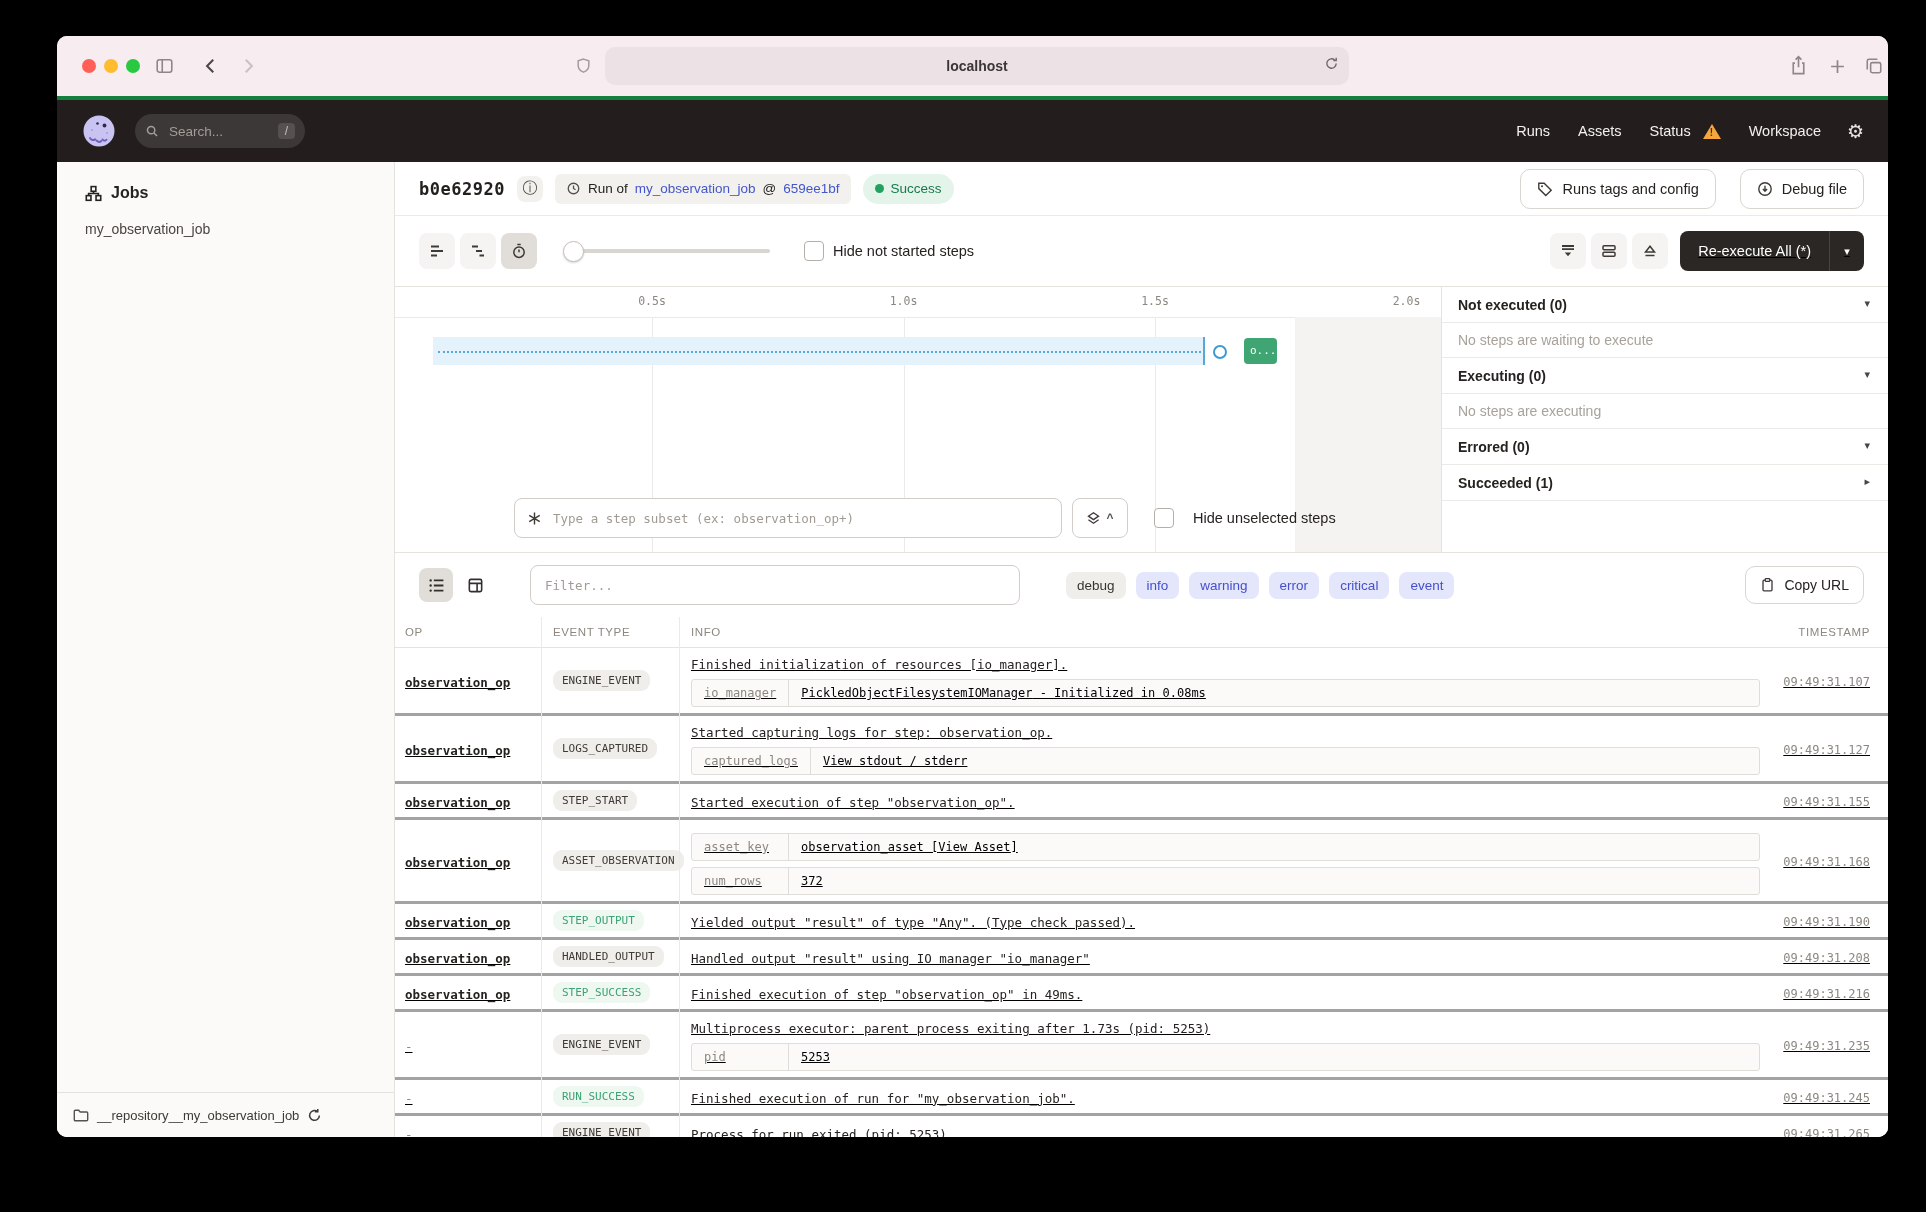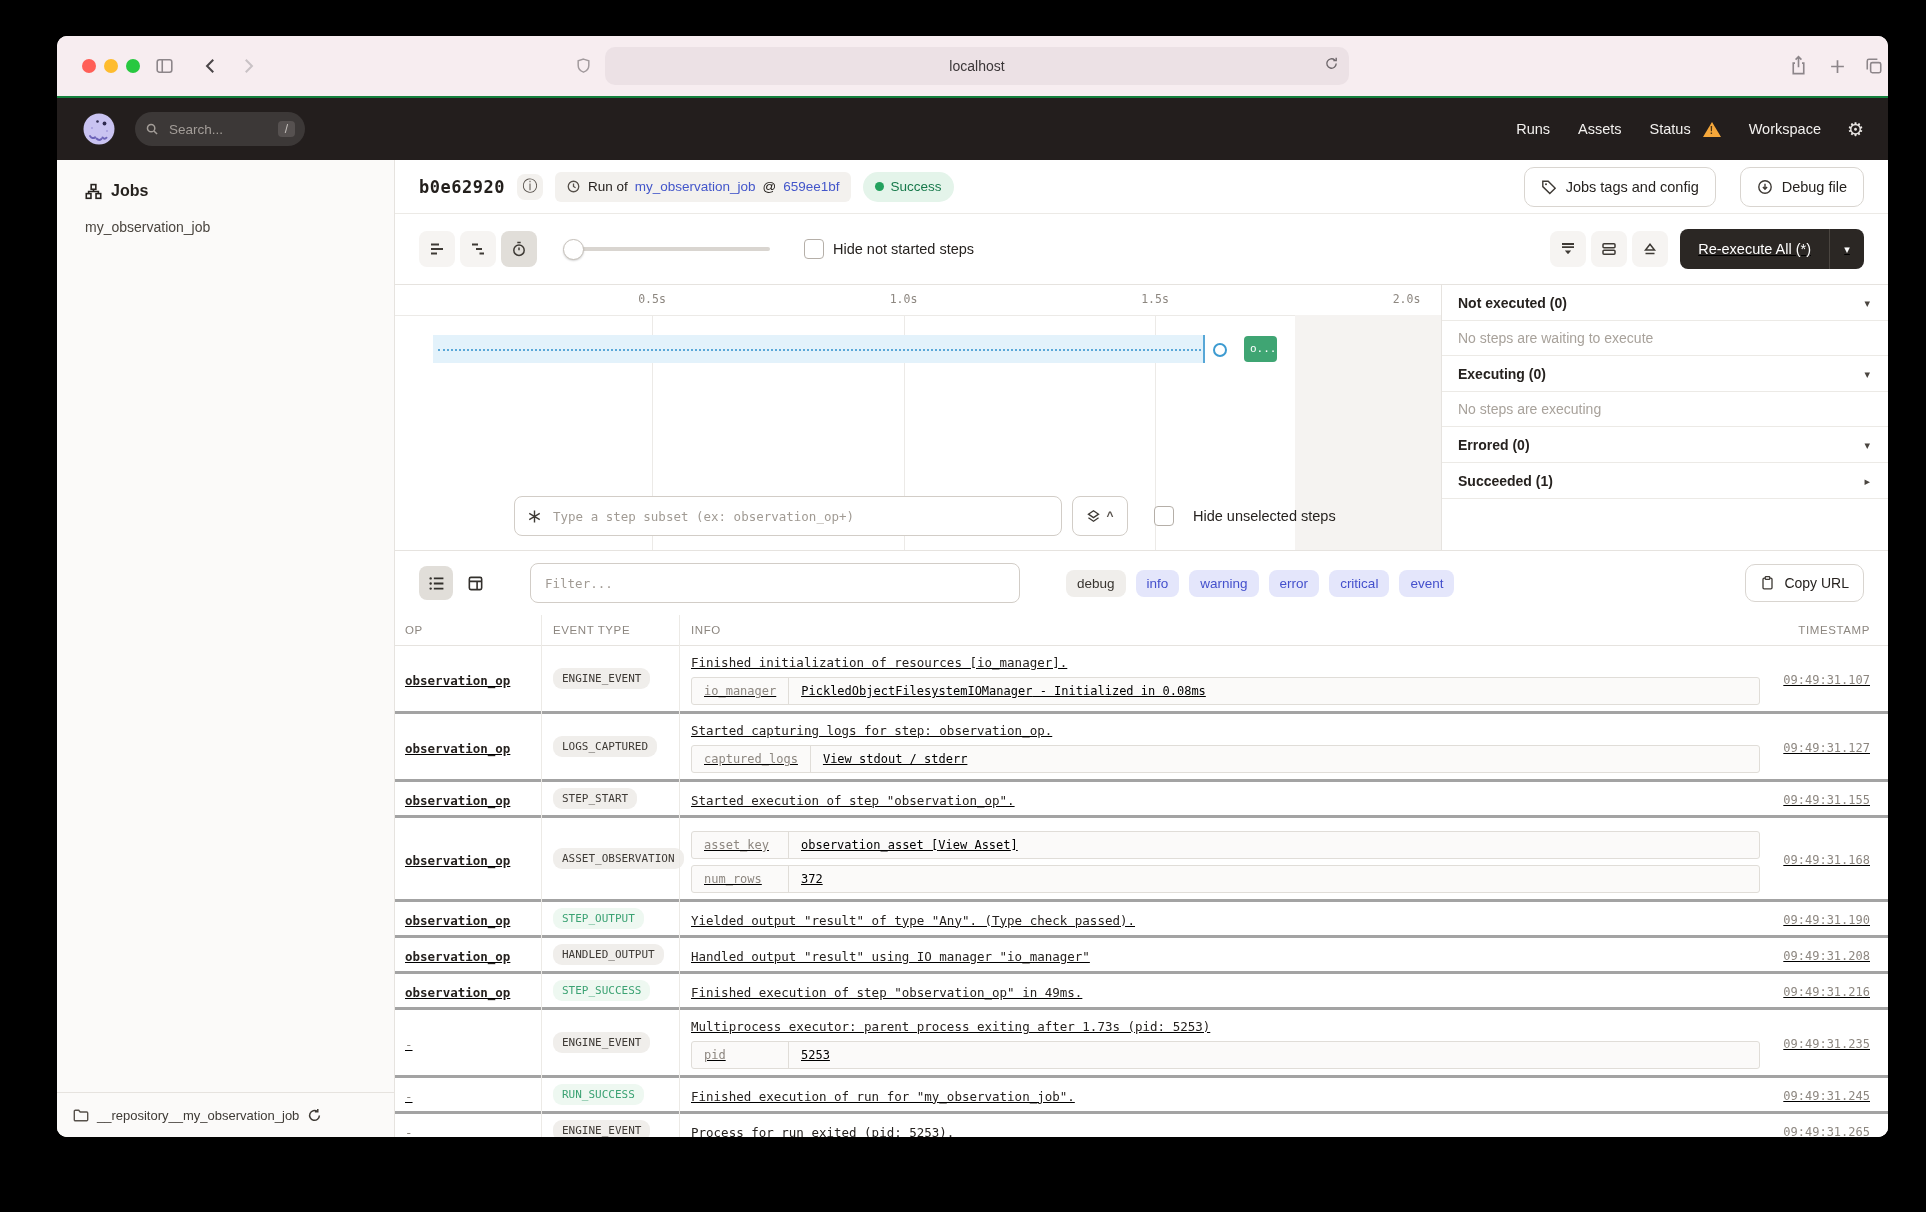--- a/index.html
+++ b/index.html
@@ -1,21 +1,21 @@
 <!DOCTYPE html>
 <html><head>
 <meta charset="utf-8">
 <style>
   html,body{margin:0;padding:0;width:1926px;height:1212px;background:#000;overflow:hidden;
     font-family:"Liberation Sans","DejaVu Sans",sans-serif;-webkit-font-smoothing:antialiased;}
   .window{position:absolute;left:57px;top:36px;width:1831px;height:1101px;border-radius:10px;
     overflow:hidden;background:#fff;display:flex;flex-direction:column;}
   svg{display:block}
   
-  .chrome{position:relative;height:60px;background:#f7edf0;border-bottom:2px solid #15803d;flex:none;}
+  .chrome{position:relative;height:60px;background:#f7edf0;border-bottom:4px solid #15803d;flex:none;font-weight:bold;}
   .tl{position:absolute;top:23px;width:14px;height:14px;border-radius:50%;}
   .tl.r{left:25px;background:#ff5f57}.tl.y{left:47px;background:#febc2e}.tl.g{left:69px;background:#28c840}
   .chrome-ic{position:absolute;color:#8d868a;cursor:pointer}
   .url-pill{position:absolute;left:548px;top:11px;width:744px;height:38px;background:#ece1e5;border-radius:10px;
     display:flex;align-items:center;justify-content:center;font-size:14px;color:#3b3638;}
   .url-reload{position:absolute;right:10px;top:9px;color:#6f686c;cursor:pointer}
   
   .app-header{height:62px;background:#231e1d;display:flex;align-items:center;padding:0 24px;flex:none;}
   .search-pill{margin-left:18px;width:150px;height:34px;background:#3c3837;border-radius:17px;display:flex;
     align-items:center;padding:0 10px;gap:8px;cursor:text}
@@ -81,21 +81,21 @@
   .subset-input{width:548px;height:40px;background:#fff;border:1px solid #d2cdc7;border-radius:8px;display:flex;
     align-items:center;gap:9px;padding:0 12px;box-sizing:border-box;}
   .subset-input input{flex:1;border:none;outline:none;background:transparent;
     font:12.5px "DejaVu Sans Mono",monospace;color:#0f766e;}
   .subset-input input::placeholder{color:#a19b94;}
   .layers-btn{width:56px;height:40px;background:#fff;border:1px solid #d2cdc7;border-radius:8px;display:flex;
     align-items:center;justify-content:center;gap:5px;color:#3e3a35;cursor:pointer;box-sizing:border-box;}
   .caret-up{font-size:12px;font-weight:700;color:#57514b;}
   
   .right-panel{width:446px;flex:none;border-left:1px solid #e6e3df;background:#fff;}
-  .rp-head{display:flex;justify-content:space-between;align-items:center;padding:10px 18px 9px 16px;
+  .rp-head{display:flex;justify-content:space-between;align-items:flex-start;padding:10px 18px 9px 16px;
     font-size:14px;font-weight:700;color:#26221f;border-bottom:1px solid #eceae6;cursor:pointer;}
   .rp-caret{font-family:"DejaVu Sans",sans-serif;font-size:11px;color:#4a453f;}
   .rp-body{padding:9px 16px;font-size:14px;color:#a8a29b;border-bottom:1px solid #eceae6;}
   
   .log-toolbar{height:64px;flex:none;display:flex;align-items:center;padding:0 24px;}
   .toggle-btn{width:34px;height:34px;border-radius:8px;display:flex;align-items:center;justify-content:center;
     color:#33302c;cursor:pointer;}
   .toggle-btn.active{background:#e1ded9;}
   .filter-input{margin-left:38px;width:490px;height:40px;border:1px solid #d2cdc7;border-radius:8px;background:#fff;
     padding:0 14px;box-sizing:border-box;outline:none;font:12.5px "DejaVu Sans Mono",monospace;color:#26221f;}
@@ -275,21 +275,21 @@
           <span>Success</span>
         </span>
         <span style="margin-left:auto"></span>
         <button class="btn">
           <span style="color:#3e3a35">
             <svg width="16" height="16" viewBox="0 0 16 16" fill="none" stroke="currentColor" stroke-width="1.4">
                 <path d="M1.8 2.2h5.4l7 7-5.4 5.4-7-7z"></path>
                 <circle cx="5" cy="5.2" r="1" fill="currentColor" stroke="none"></circle>
               </svg>
           </span>
-          <span>Jobs tags and config</span>
+          <span>Runs tags and config</span>
         </button>
         <button class="btn" style="margin-left:12px">
           <span style="color:#3e3a35">
             <svg width="16" height="16" viewBox="0 0 16 16" fill="none" stroke="currentColor" stroke-width="1.4">
                 <circle cx="8" cy="8" r="6.2"></circle>
                 <path d="M8 4.8v5M5.9 8 8 10.2 10.1 8"></path>
               </svg>
           </span>
           <span>Debug file</span>
         </button>

